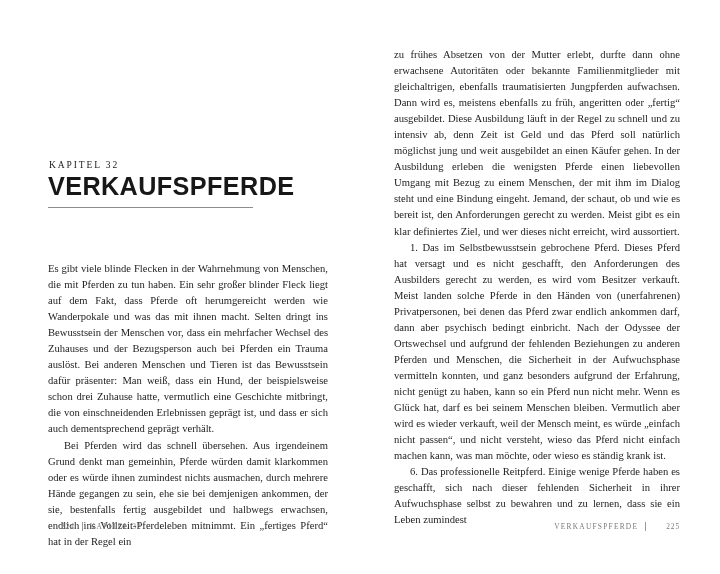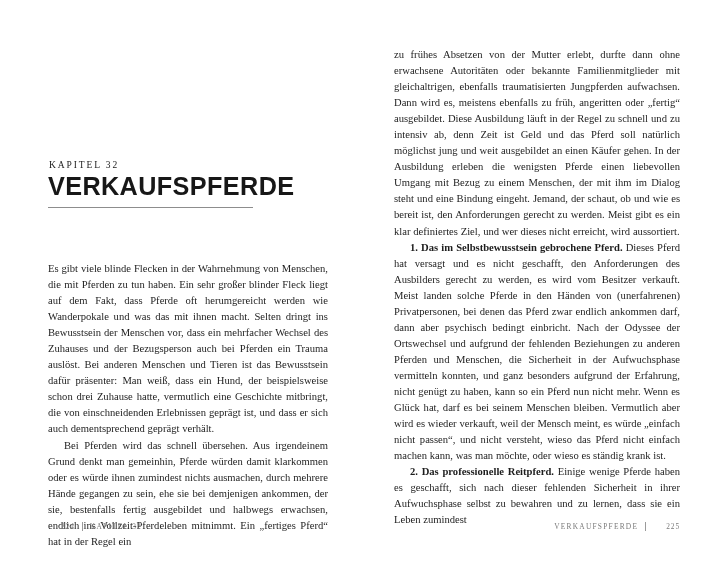--- a/index.html
+++ b/index.html
@@ -102,21 +102,21 @@
     top: 47px;
   }
   .body-text p {
     margin: 0;
     text-indent: 0;
   }
   .body-text p.indent {
     text-indent: 16px;
   }
   .body-text b {
-    font-weight: bold;
+    font-weight: normal;
   }
 
   
   .footer {
     position: absolute;
     bottom: 43px;
     left: 0;
     right: 0;
     font-family: "Liberation Serif", "DejaVu Serif", serif;
     font-size: 7.4px;
@@ -169,21 +169,21 @@
 
     </div>
   </div>
 
   <div class="page page-right">
     <div class="content content-right">
 
       <div class="body-text body-right">
         <p>zu frühes Absetzen von der Mutter erlebt, durfte dann ohne erwachsene Autoritäten oder bekannte Familienmitglieder mit gleichaltrigen, ebenfalls traumatisierten Jungpferden aufwachsen. Dann wird es, meistens ebenfalls zu früh, angeritten oder „fertig“ ausgebildet. Diese Ausbildung läuft in der Regel zu schnell und zu intensiv ab, denn Zeit ist Geld und das Pferd soll natürlich möglichst jung und weit ausgebildet an einen Käufer gehen. In der Ausbildung erleben die wenigsten Pferde einen liebevollen Umgang mit Bezug zu einem Menschen, der mit ihm im Dialog steht und eine Bindung eingeht. Jemand, der schaut, ob und wie es bereit ist, den Anforderungen gerecht zu werden. Meist gibt es ein klar definiertes Ziel, und wer dieses nicht erreicht, wird aussortiert.</p>
         <p class="indent"><b>1. Das im Selbstbewusstsein gebrochene Pferd.</b> Dieses Pferd hat versagt und es nicht geschafft, den Anforderungen des Ausbilders gerecht zu werden, es wird vom Besitzer verkauft. Meist landen solche Pferde in den Händen von (unerfahrenen) Privatpersonen, bei denen das Pferd zwar endlich ankommen darf, dann aber psychisch bedingt einbricht. Nach der Odyssee der Ortswechsel und aufgrund der fehlenden Beziehungen zu anderen Pferden und Menschen, die Sicherheit in der Aufwuchsphase vermitteln konnten, und ganz besonders aufgrund der Erfahrung, nicht genügt zu haben, kann so ein Pferd nun nicht mehr. Wenn es Glück hat, darf es bei seinem Menschen bleiben. Vermutlich aber wird es wieder verkauft, weil der Mensch meint, es würde „einfach nicht passen“, und nicht versteht, wieso das Pferd nicht einfach machen kann, was man möchte, oder wieso es ständig krank ist.</p>
-        <p class="indent"><b>2. Das professionelle Reitpferd.</b> Einige wenige Pferde haben es geschafft, sich nach dieser fehlenden Sicherheit in ihrer Aufwuchsphase selbst zu bewahren und zu lernen, dass sie ein Leben zumindest</p>
+        <p class="indent"><b>6. Das professionelle Reitpferd.</b> Einige wenige Pferde haben es geschafft, sich nach dieser fehlenden Sicherheit in ihrer Aufwuchsphase selbst zu bewahren und zu lernen, dass sie ein Leben zumindest</p>
       </div>
 
       <div class="footer right-align">
         <span>Verkaufspferde</span>
         <span class="sep"></span>
         <span class="folio">225</span>
       </div>
 
     </div>
   </div>

